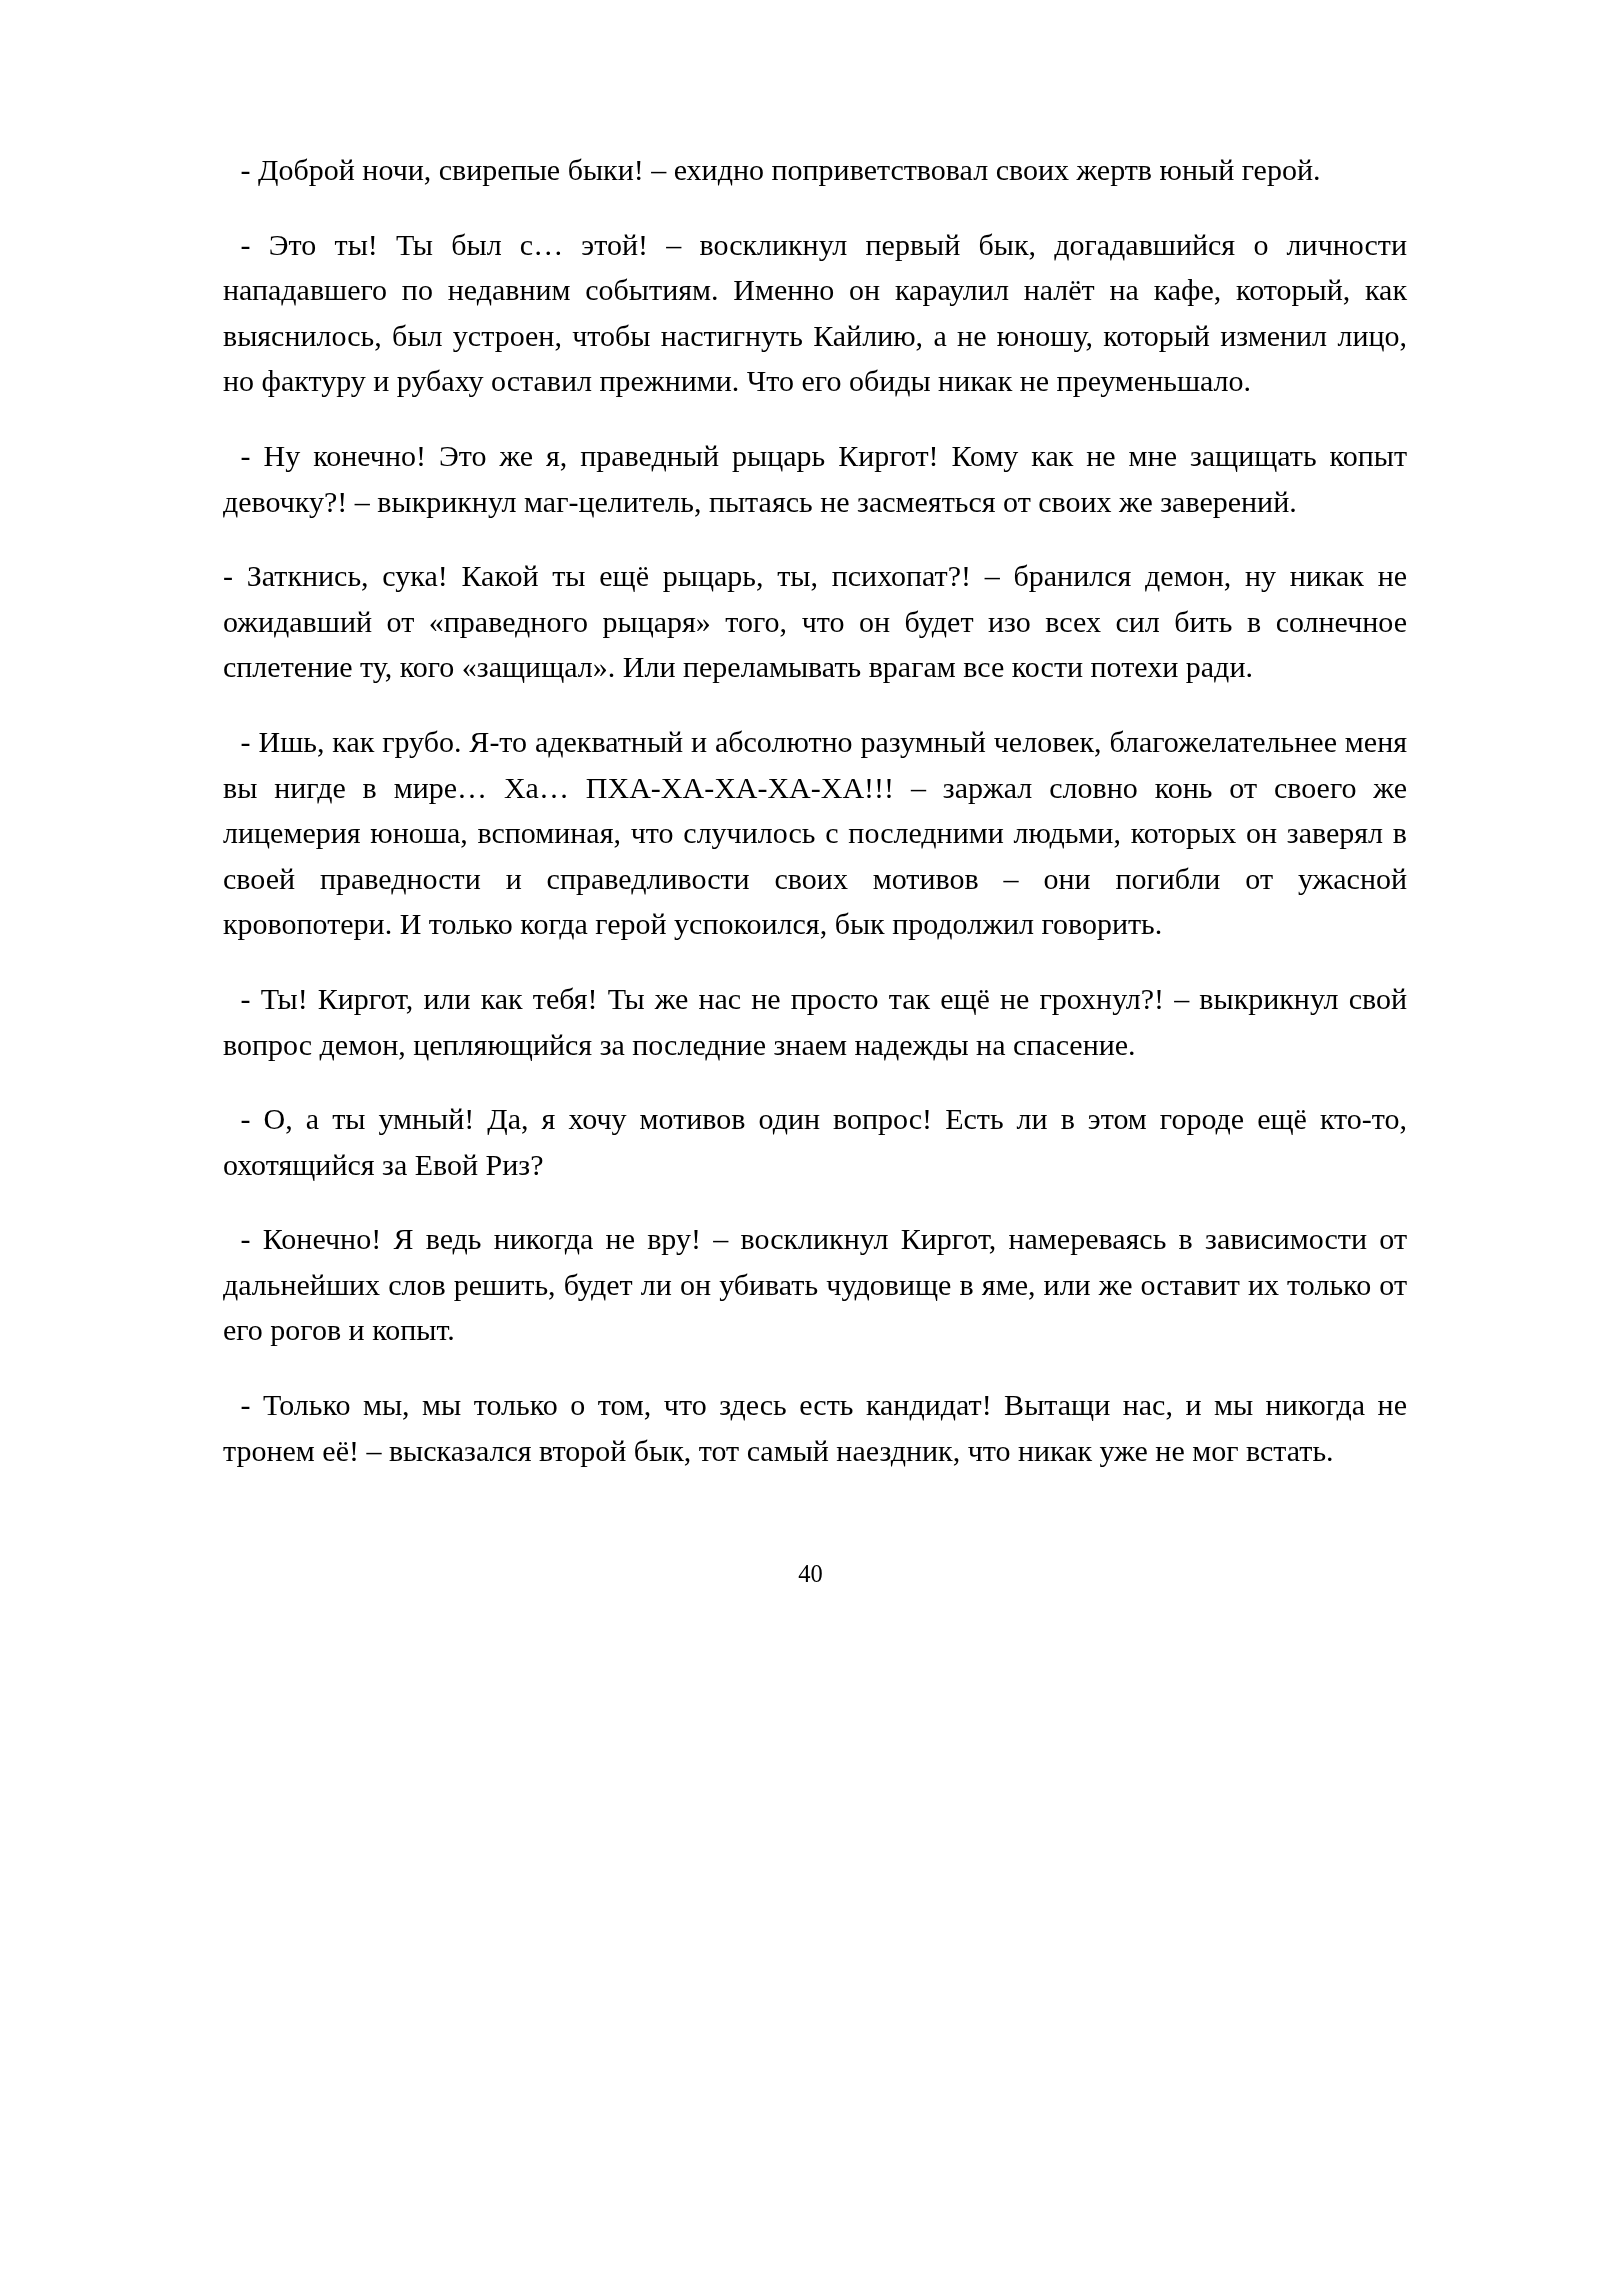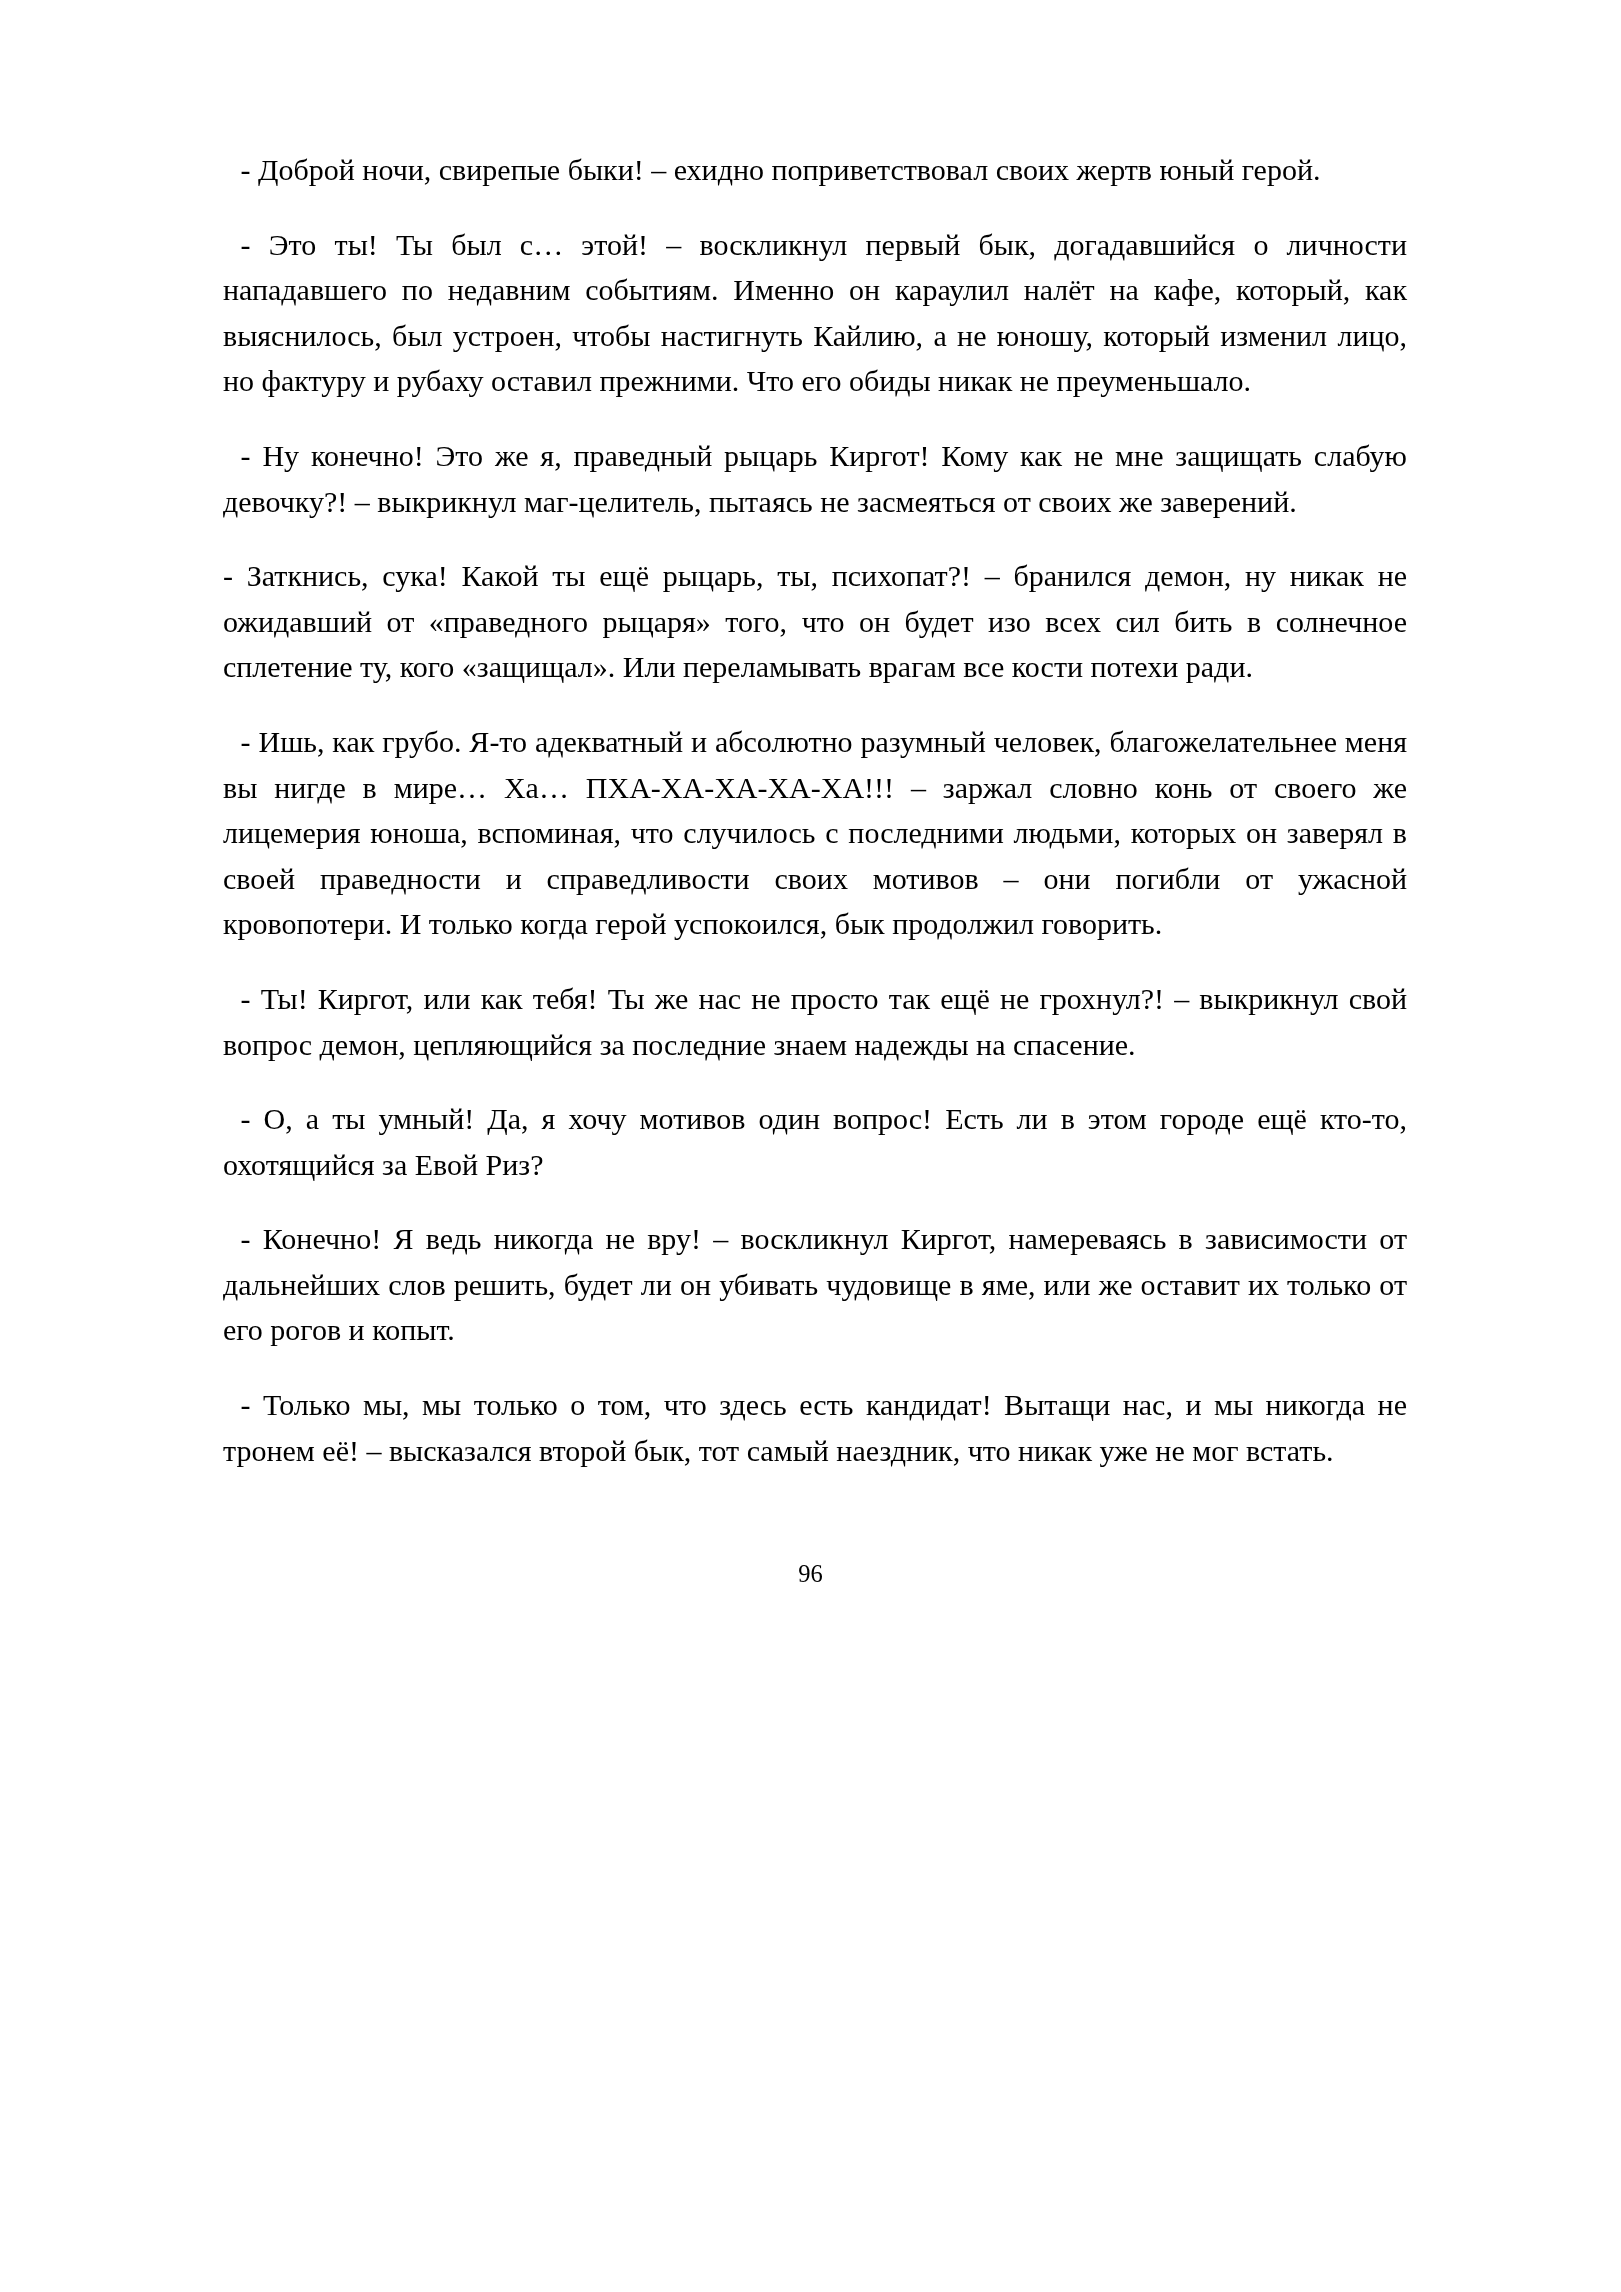--- a/index.html
+++ b/index.html
@@ -44,23 +44,23 @@
     line-height: 1;
   }
 </style>
 </head>
 <body>
 
 <div class="page">
   <div class="body-text">
     <p class="indent">- Доброй ночи, свирепые быки! – ехидно поприветствовал своих жертв юный герой.</p>
     <p class="indent">- Это ты! Ты был с… этой! – воскликнул первый бык, догадавшийся о личности нападавшего по недавним событиям. Именно он караулил налёт на кафе, который, как выяснилось, был устроен, чтобы настигнуть Кайлию, а не юношу, который изменил лицо, но фактуру и рубаху оставил прежними. Что его обиды никак не преуменьшало.</p>
-    <p class="indent">- Ну конечно! Это же я, праведный рыцарь Киргот! Кому как не мне защищать слабую девочку?! – выкрикнул маг-целитель, пытаясь не засмеяться от своих же заверений.</p>
+    <p class="indent">- Ну конечно! Это же я, праведный рыцарь Киргот! Кому как не мне защищать копыт девочку?! – выкрикнул маг-целитель, пытаясь не засмеяться от своих же заверений.</p>
     <p>- Заткнись, сука! Какой ты ещё рыцарь, ты, психопат?! – бранился демон, ну никак не ожидавший от «праведного рыцаря» того, что он будет изо всех сил бить в солнечное сплетение ту, кого «защищал». Или переламывать врагам все кости потехи ради.</p>
     <p class="indent">- Ишь, как грубо. Я-то адекватный и абсолютно разумный человек, благожелательнее меня вы нигде в мире… Ха…  ПХА-ХА-ХА-ХА-ХА!!! – заржал словно конь от своего же лицемерия юноша, вспоминая, что случилось с последними людьми, которых он заверял в своей праведности и справедливости своих мотивов – они погибли от ужасной кровопотери. И только когда герой успокоился, бык продолжил говорить.</p>
     <p class="indent">- Ты! Киргот, или как тебя! Ты же нас не просто так ещё не грохнул?! – выкрикнул свой вопрос демон, цепляющийся за последние знаем надежды на спасение.</p>
     <p class="indent">- О, а ты умный! Да, я хочу мотивов один вопрос! Есть ли в этом городе ещё кто-то, охотящийся за Евой Риз?</p>
     <p class="indent">- Конечно! Я ведь никогда не вру! – воскликнул Киргот, намереваясь в зависимости от дальнейших слов решить, будет ли он убивать чудовище в яме, или же оставит их только от его рогов и копыт.</p>
     <p class="indent">- Только мы, мы только о том, что здесь есть кандидат! Вытащи нас, и мы никогда не тронем её! – высказался второй бык, тот самый наездник, что никак уже не мог встать.</p>
   </div>
-  <div class="page-number">96</div>
+  <div class="page-number">40</div>
 </div>
 
 
 </body></html>

